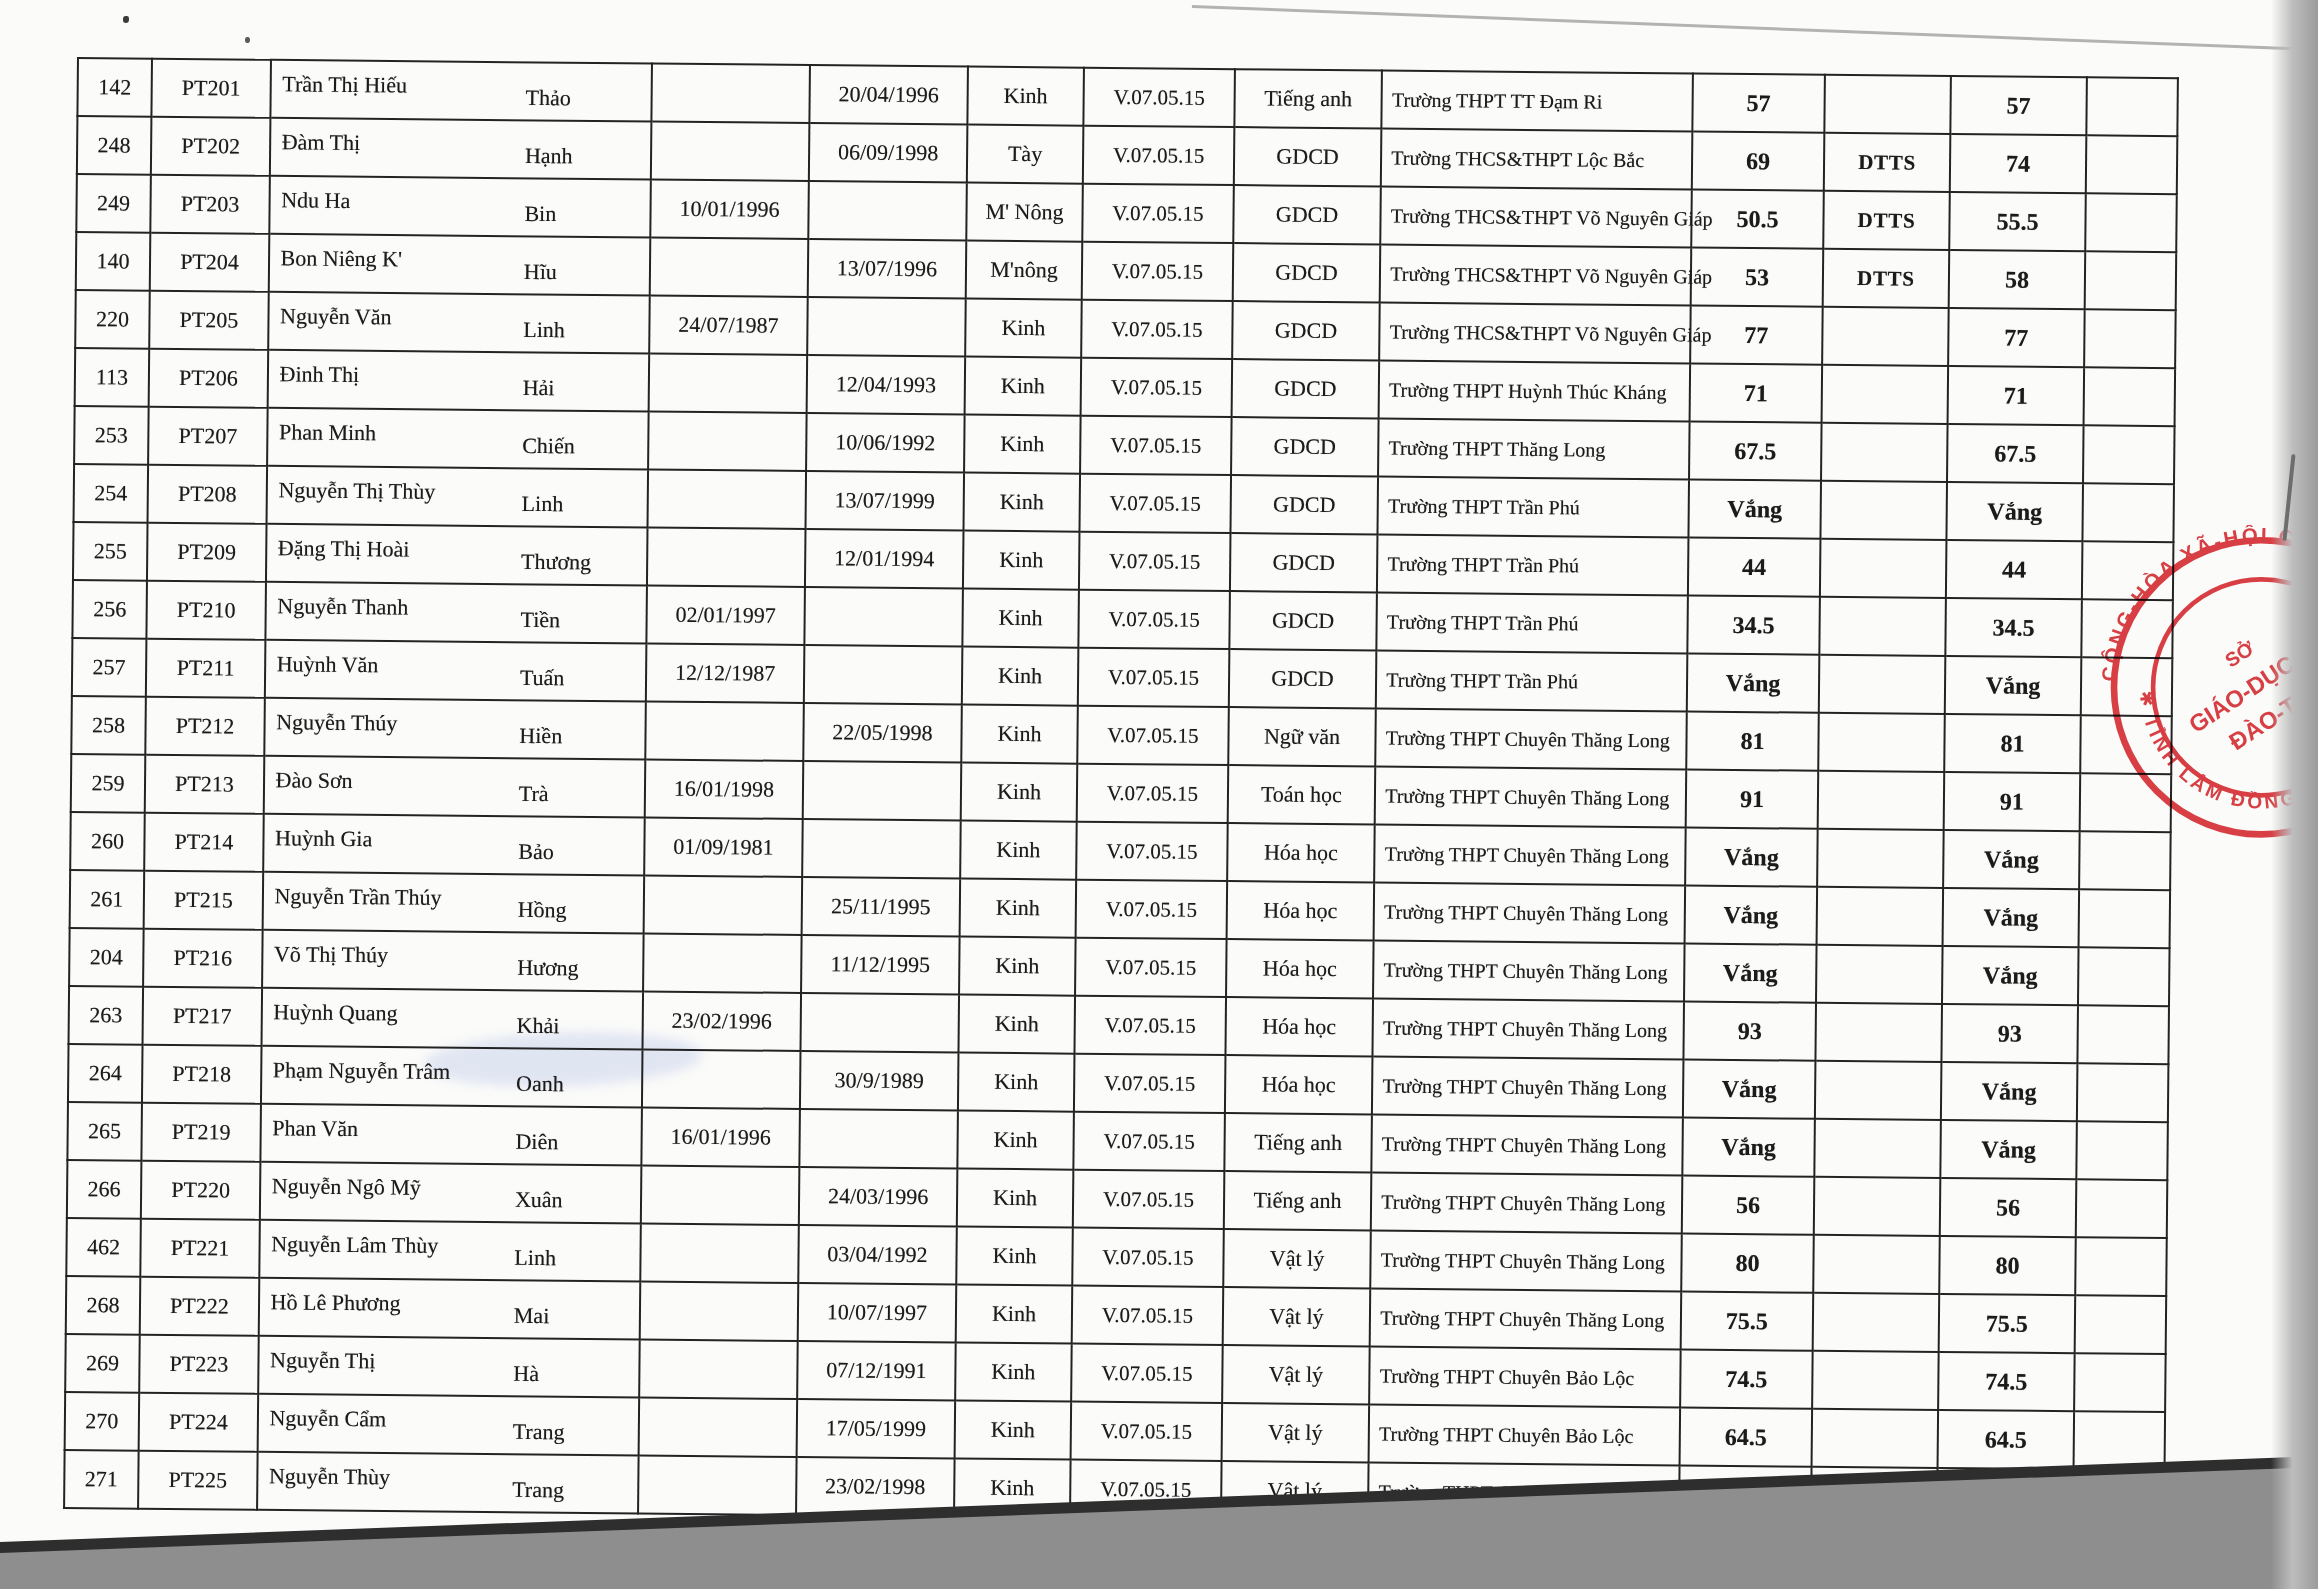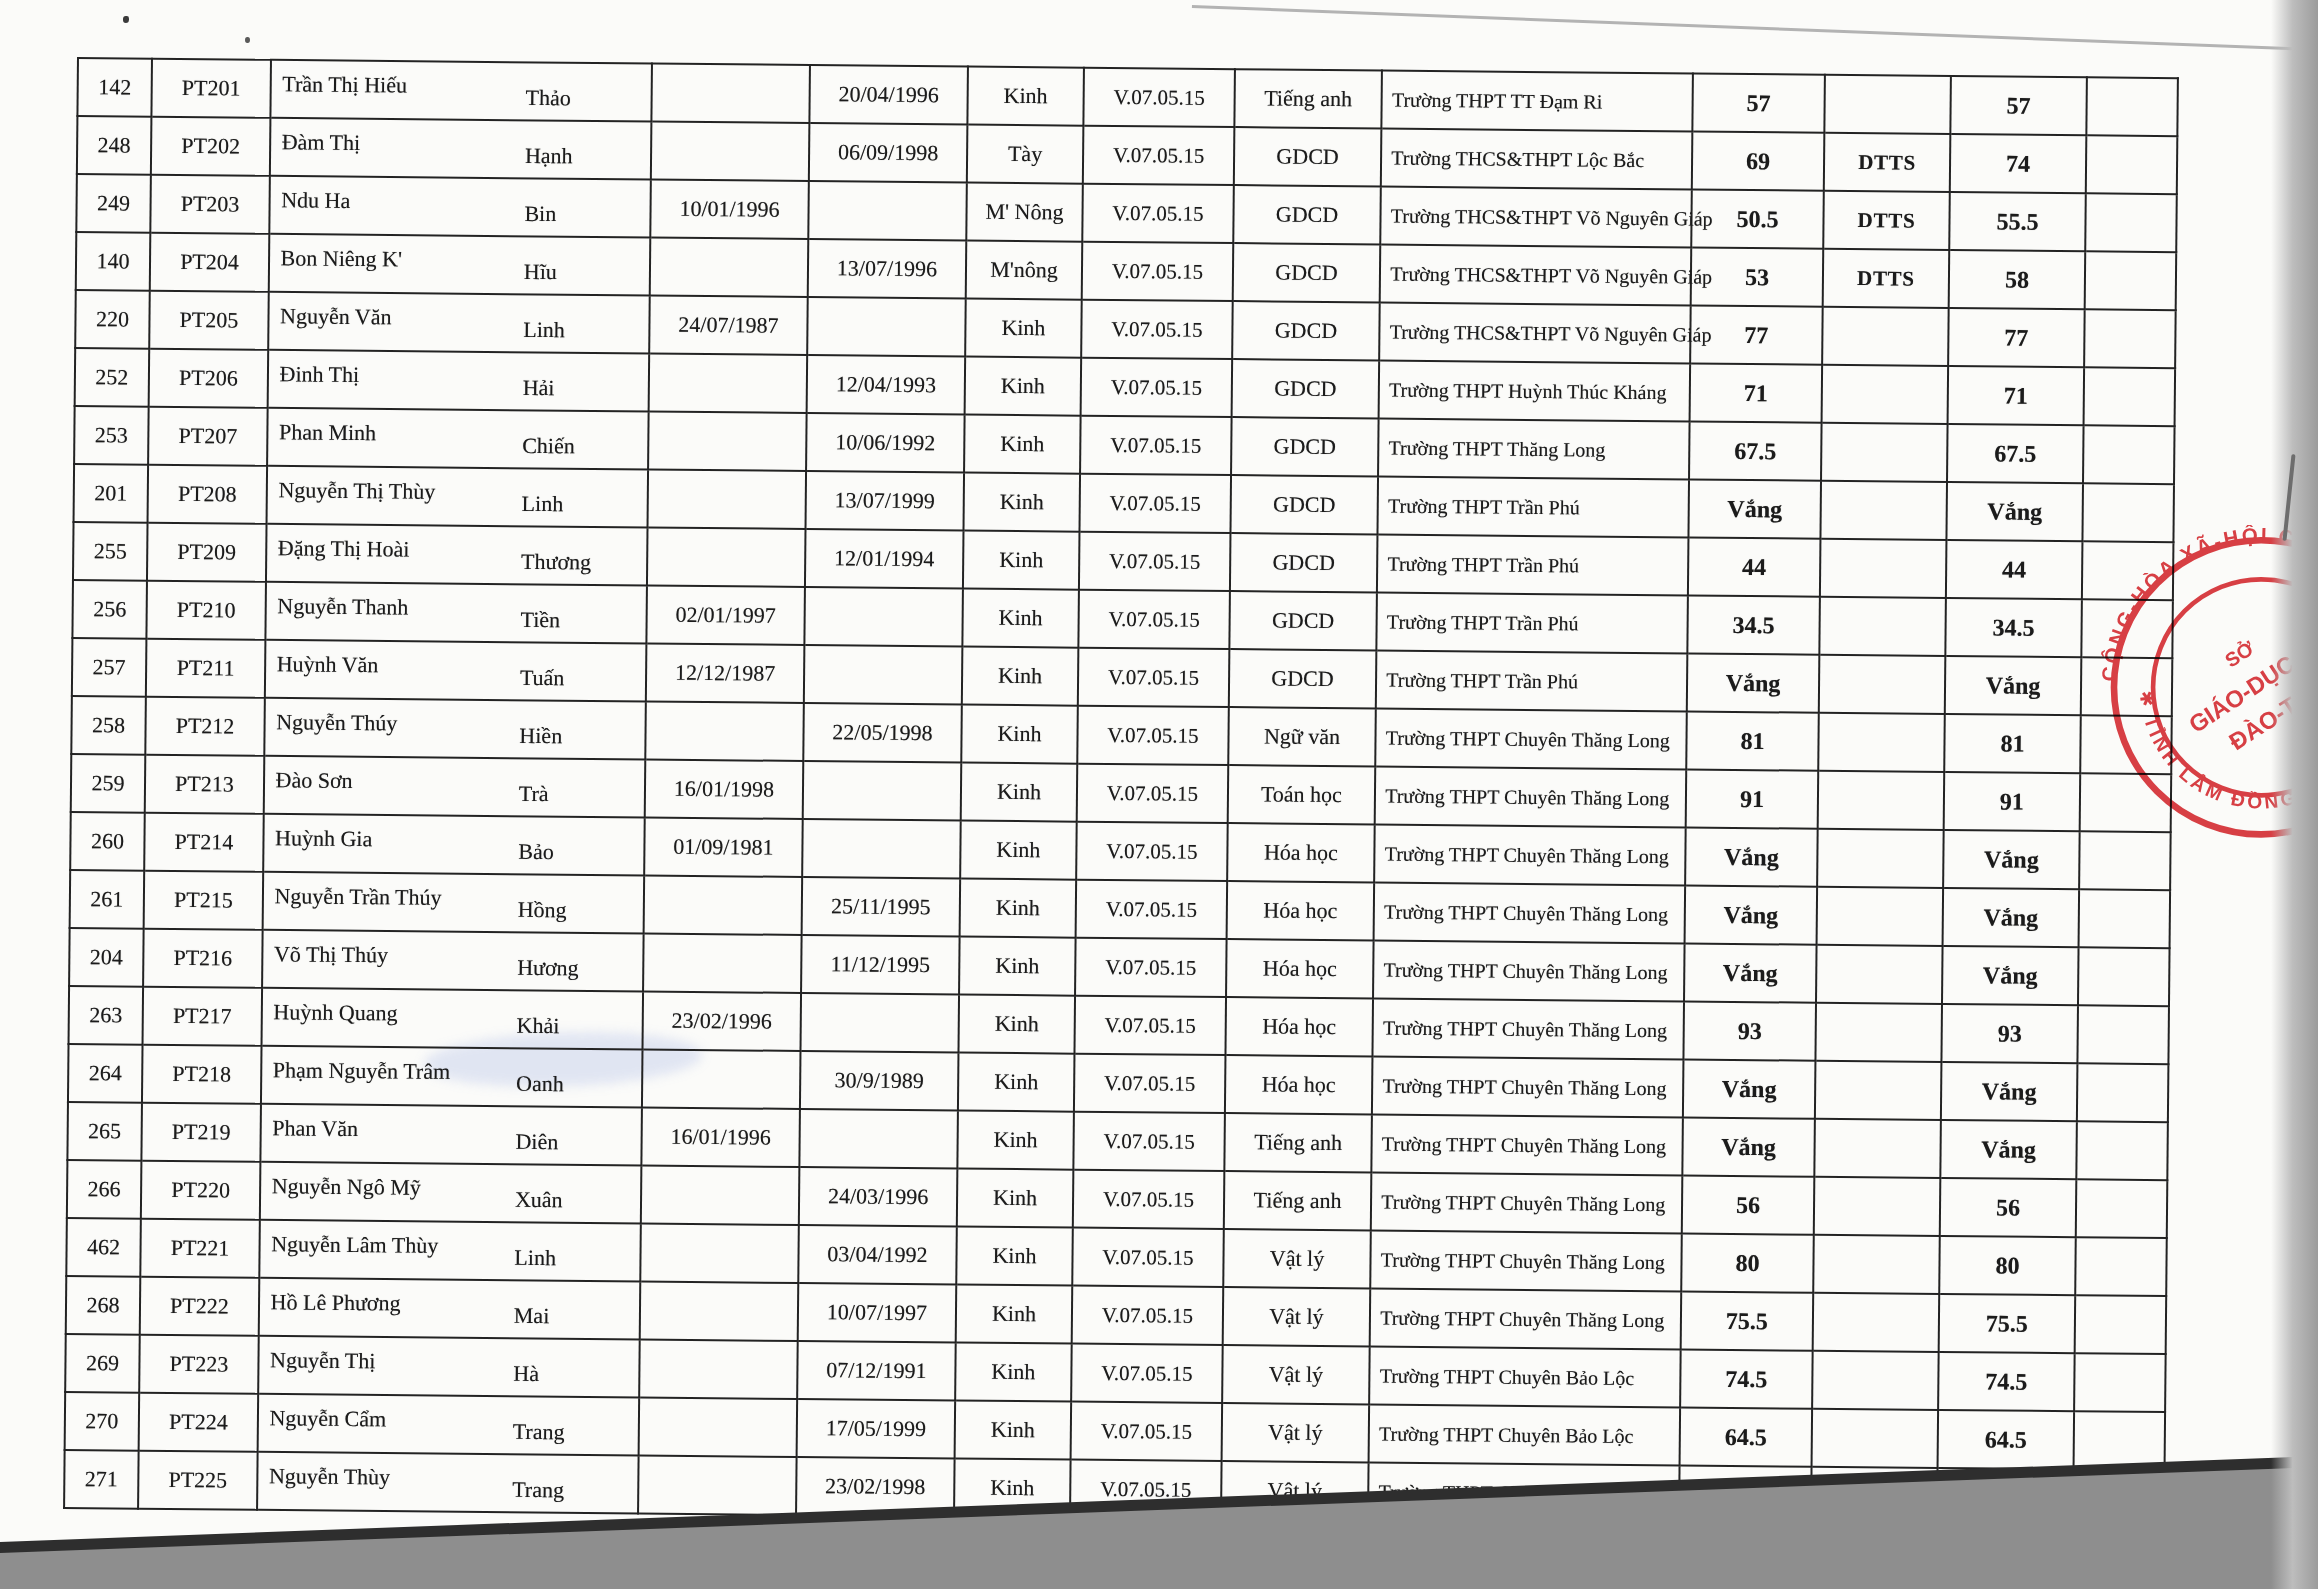--- a/index.html
+++ b/index.html
@@ -199,21 +199,21 @@
     <td class="c-eth">Kinh</td>
     <td class="c-code">V.07.05.15</td>
     <td class="c-subj">GDCD</td>
     <td class="c-school">Trường THCS&amp;THPT Võ Nguyên Giáp</td>
     <td class="c-score">77</td>
     <td class="c-dtts"></td>
     <td class="c-score">77</td>
     <td class="c-extra"></td>
   </tr>
         <tr>
-    <td class="c-stt">252</td>
+    <td class="c-stt">113</td>
     <td class="c-sbd">PT206</td>
     <td class="c-name">
       <span class="name-wrap">
         <span class="fam">Đinh Thị</span>
         <span class="giv">Hải</span>
       </span>
     </td>
     <td class="c-date"></td>
     <td class="c-date">12/04/1993</td>
     <td class="c-eth">Kinh</td>
@@ -239,21 +239,21 @@
     <td class="c-eth">Kinh</td>
     <td class="c-code">V.07.05.15</td>
     <td class="c-subj">GDCD</td>
     <td class="c-school">Trường THPT Thăng Long</td>
     <td class="c-score">67.5</td>
     <td class="c-dtts"></td>
     <td class="c-score">67.5</td>
     <td class="c-extra"></td>
   </tr>
         <tr>
-    <td class="c-stt">201</td>
+    <td class="c-stt">254</td>
     <td class="c-sbd">PT208</td>
     <td class="c-name">
       <span class="name-wrap">
         <span class="fam">Nguyễn Thị Thùy</span>
         <span class="giv">Linh</span>
       </span>
     </td>
     <td class="c-date"></td>
     <td class="c-date">13/07/1999</td>
     <td class="c-eth">Kinh</td>

